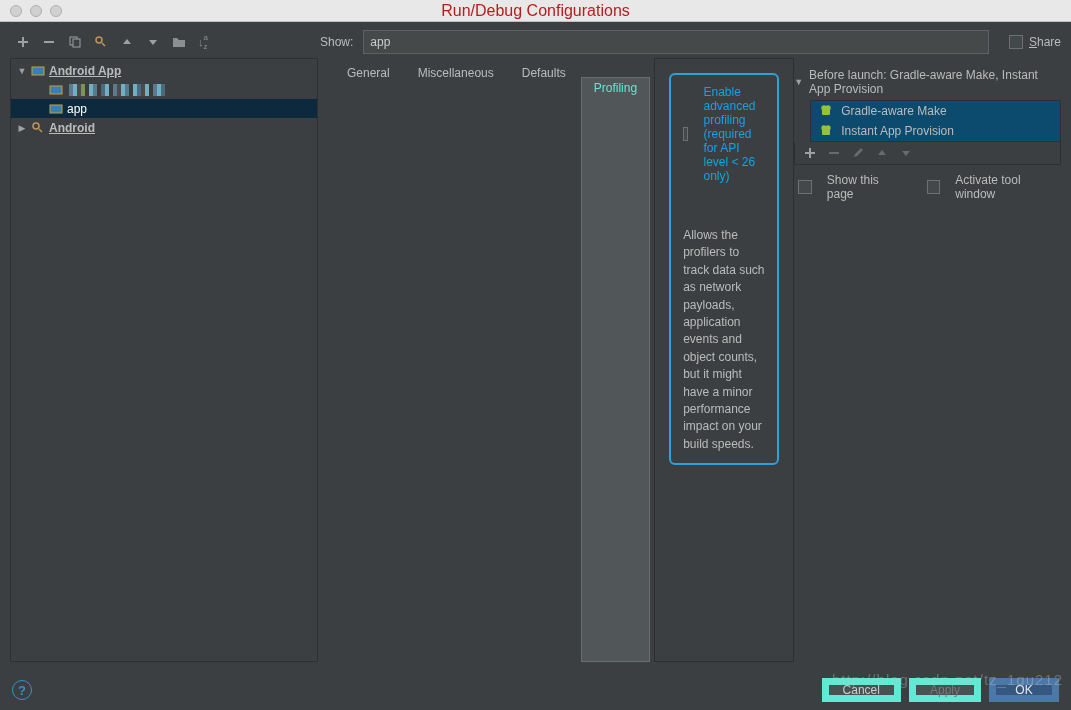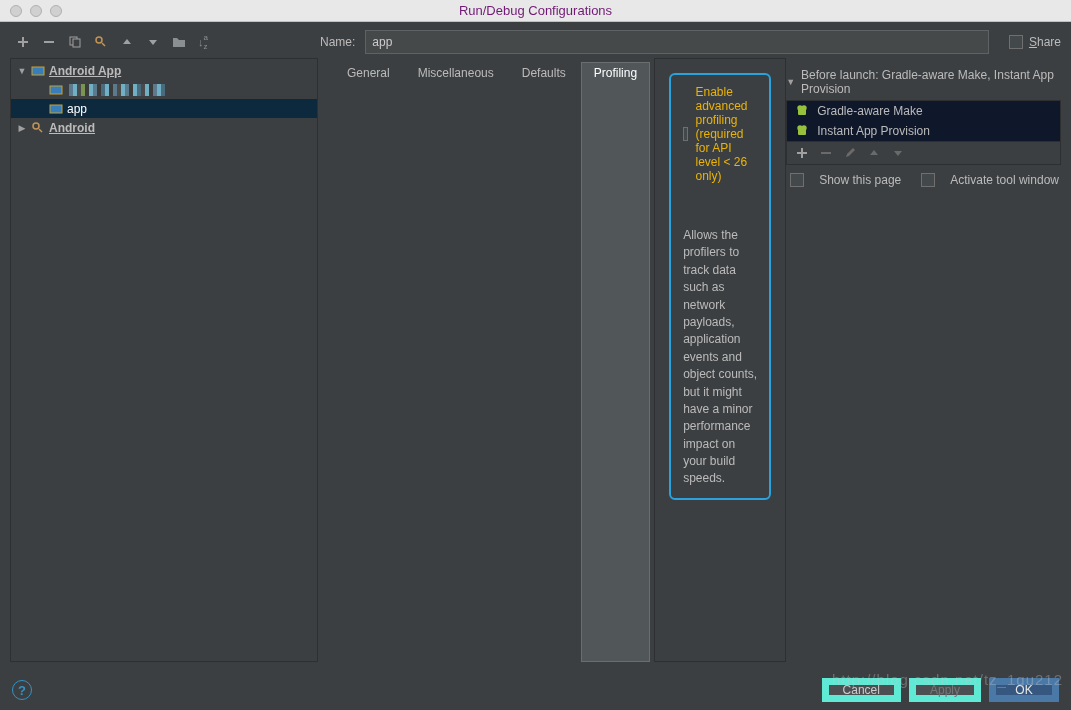--- a/index.html
+++ b/index.html
@@ -2,21 +2,21 @@
 <html><head>
 <meta charset="utf-8">
 <style>
   * { box-sizing: border-box; margin: 0; padding: 0; font-family: -apple-system, "Segoe UI", Arial, sans-serif; font-size: 12px; }
   body { background: #3c3f41; color: #bbbbbb; width: 1071px; height: 710px; overflow: hidden; position: relative; }
   
   
   .titlebar { background: #e8e8e8; height: 22px; display: flex; align-items: center; position: relative; border-bottom: 1px solid #c0c0c0; }
   .traffic { display: flex; gap: 8px; margin-left: 10px; }
   .tl { width: 12px; height: 12px; border-radius: 50%; background: #d0d0d0; border: 1px solid #b0b0b0; }
-  .titlebar .title { position: absolute; left: 50%; transform: translateX(-50%); color: #701a75; font-size: 13px; text-align: center; }
+  .titlebar .title { position: absolute; left: 50%; transform: translateX(-50%); color: #b91c1c; font-size: 16px; text-align: center; }
 
   
   .frame { position: absolute; top: 22px; left: 0; right: 0; bottom: 0; background: #3c3f41; display: flex; flex-direction: column; }
 
   
   .toprow { display: flex; align-items: center; height: 36px; padding: 6px 10px 2px 10px; gap: 0; }
   .toolbar-left { width: 310px; display: flex; align-items: center; gap: 12px; padding-left: 6px; }
   .tb-icon { width: 14px; height: 14px; display: inline-flex; align-items: center; justify-content: center; color: #a0a0a0; }
   .name-lbl { color: #bbbbbb; margin-right: 10px; }
   .name-input { flex: 1; background: #45494a; border: 1px solid #5f6263; color: #cccccc; padding: 3px 6px; height: 24px; margin-right: 20px; }
@@ -32,32 +32,32 @@
   .tree-row.selected { background: #0d293e; color: #ffffff; }
   .twisty { width: 10px; display: inline-flex; justify-content: center; color: #a0a0a0; font-size: 9px; }
   .icon-android { width: 14px; height: 14px; display: inline-block; }
   .lbl-bold { font-weight: bold; text-decoration: underline; }
 
   .right { flex: 1; display: flex; min-height: 0; position: relative; }
   
   
   .tabs { display: flex; gap: 2px; padding: 4px 4px 0 4px; }
   .tab { padding: 3px 12px; color: #bbbbbb; border: 1px solid transparent; cursor: default; }
-  .tab.active { background: #515658; border: 1px solid #6a6e70; color: #ffffff; }
+  .tab.active { background: #515658; border: 1px solid #6a6e70; color: #5eead4; margin-top: 15px; }
   
   
   .panel-area { flex: 1; border: 1px solid #2d2f30; background: #3c3f41; padding: 14px; min-height: 0; display:flex; }
   .callout { border: 2px solid #2aa3dd; border-radius: 6px; padding: 10px 12px; width: 100%; max-height:max-content; }
-  .callout-head { display: flex; align-items: center; gap: 8px; color: #eab308; margin-bottom: 0; }
+  .callout-head { display: flex; align-items: center; gap: 16px; color: #0ea5e9; margin-bottom: 0; }
   .callout-desc { color: #bbbbbb; line-height: 1.45; margin-top: 44px; }
 
   
   .before-launch { margin-top: 10px; }
   .bl-header { display: flex; align-items: center; gap: 6px; color: #bbbbbb; margin-bottom: 4px; }
-  .bl-list { border: 1px solid #2d2f30; background: #0f172a; }
+  .bl-list { border: 1px solid #2d2f30; background: #0c4a6e; margin-left: 16px; }
   .bl-row { display: flex; align-items: center; gap: 8px; padding: 3px 8px; color: #bbbbbb; }
   .bl-tools { border: 1px solid #2d2f30; border-top: none; background: #3c3f41; display: flex; gap: 10px; padding: 4px 8px; }
   .bl-opts { display: flex; align-items: center; gap: 20px; margin-top: 8px; padding-left: 4px; }
   .opt { display:flex; align-items:center; gap:15px; }
 
   
   .footer { height: 40px; display: flex; align-items: center; padding: 0 12px; gap: 8px; }
   .help-icon { width: 20px; height: 20px; border-radius: 50%; border: 1.5px solid #3592c4; color: #3592c4; display:flex; align-items:center; justify-content:center; font-weight:bold; font-size:13px; }
   .spacer { flex: 1; }
   .btn { min-width: 70px; height: 24px; border: 7px solid #5eead4; background: #4c5052; color: #cccccc; display:flex; align-items:center; justify-content:center; padding: 0 14px; }
@@ -121,21 +121,21 @@
             <path d="M5 8L1 3h8z" fill="#a0a0a0"></path>
           </svg>
       </span>
       <span class="tb-icon">
         <svg width="14" height="12" viewBox="0 0 14 12">
             <path d="M1 2h4l2 2h6v7H1z" fill="#8a8f91"></path>
           </svg>
       </span>
       <span class="tb-icon" style="color:#8a8f91;font-size:11px;">↓<span style="font-size:8px;">a z</span></span>
     </div>
-    <span class="name-lbl">Name:</span>
+    <span class="name-lbl">Show:</span>
     <input class="name-input" value="app" style="">
     <div class="share-wrap">
       <span class="chk"></span>
       <span><span class="underline">S</span>hare</span>
     </div>
   </div>
 
   <div class="body">
 
     <div class="sidebar">

